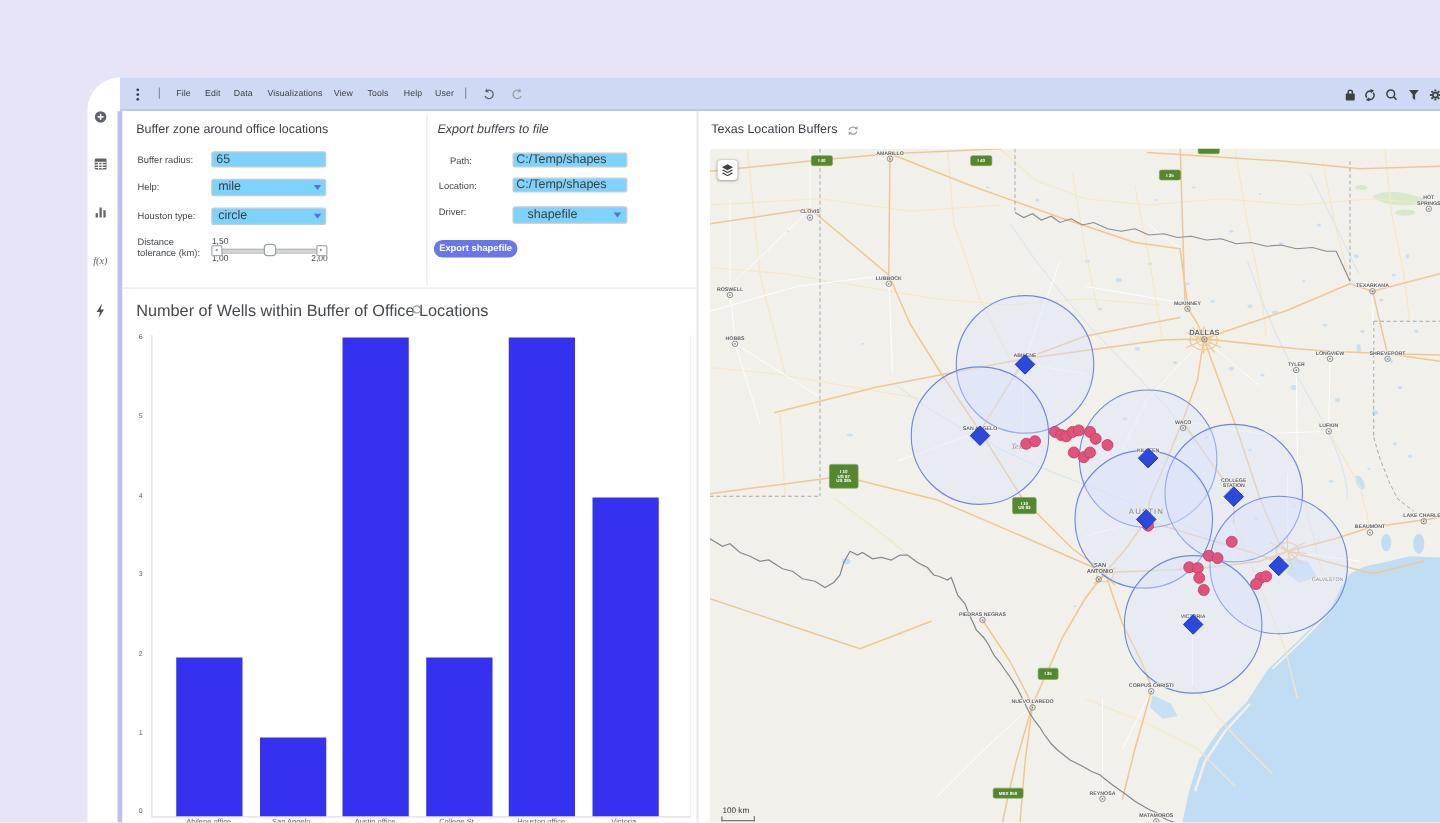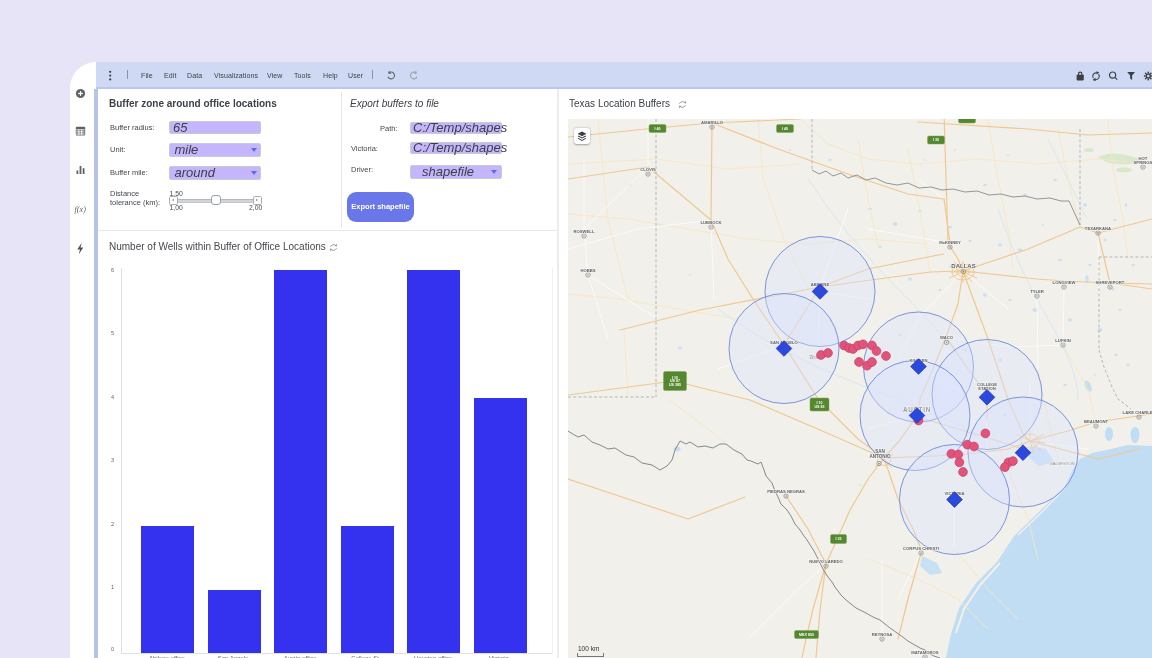--- a/index.html
+++ b/index.html
@@ -14,21 +14,21 @@
   .menu-item { position:absolute; top:72px; font-size:7px; color:#3c4043; letter-spacing:0.1px; }
   .menu-sep { position:absolute; top:70px; width:1px; height:9px; background:#8d93a0; }
   
   .leftcard { left:98px; top:89px; width:459px; height:569px; background:#fff; }
   .vdiv { left:341px; top:92px; width:1px; height:136px; background:#e7e7ea; }
   .hdiv { left:98px; top:230px; width:459px; height:1px; background:#e7e7ea; }
   .mapcard { left:559px; top:89px; width:593px; height:569px; background:#fff; }
   .cardgap { left:557px; top:89px; width:2px; height:569px; background:#ececf0; }
   .title { position:absolute; font-size:10px; color:#3d4248; }
   .label { position:absolute; font-size:7.5px; color:#43484e; }
-  .input { position:absolute; background:#c4b5fd; border:1px solid #c7cbd2; border-radius:2px; font-size:13px; color:#3c4043; padding-left:2px; display:flex; align-items:center;font-style:italic; }
+  .input { position:absolute; background:#7dd3fc; border:1px solid #c7cbd2; border-radius:2px; font-size:10px; color:#3c4043; padding-left:2px; display:flex; align-items:center; }
   .selarrow { position:absolute; width:0; height:0; border-left:3px solid transparent; border-right:3px solid transparent; border-top:4px solid #5b6ee0; }
   .btn { position:absolute; background:#6a77e8; color:#fff; font-weight:bold; font-size:7.5px; border-radius:9px; display:flex; align-items:center; justify-content:center; }
   
   .bar { position:absolute; background:#3431ef; width:53px; }
   .ticklab { position:absolute; font-size:5.5px; color:#5f6368; text-align:right; width:10px; }
   .xlab { position:absolute; font-size:6px; color:#5f6368; text-align:center; width:60px; }
   .axis-y { left:121px; top:268px; width:1px; height:385px; background:#dde0e4; }
   .axis-x { left:121px; top:653px; width:432px; height:1px; background:#dde0e4; }
 </style>
 </head>
@@ -121,52 +121,52 @@
       </g>
     </g>
   </svg>
 
   <div class="abs leftcard"></div>
   <div class="abs mapcard"></div>
   <div class="abs cardgap"></div>
   <div class="abs vdiv"></div>
   <div class="abs hdiv"></div>
 
-  <div class="title" style="left:109px; top:98px;font-weight:bold;">Buffer zone around office locations</div>
+  <div class="title" style="left:109px; top:98px;">Buffer zone around office locations</div>
   <div class="label" style="left:110px; top:123px;">Buffer radius:</div>
   <div class="input" style="left:169px; top:120.5px; width:92px; height:13px; padding-left:3px;">65</div>
-  <div class="label" style="left:110px; top:145px;">Unit:</div>
+  <div class="label" style="left:110px; top:145px;">Help:</div>
   <div class="input" style="left:169px; top:142.5px; width:92px; height:14px; padding-left:4.5px;text-align:right;">mile</div>
   <div class="selarrow" style="left:251px; top:148px;"></div>
-  <div class="label" style="left:110px; top:168px;">Buffer mile:</div>
-  <div class="input" style="left:169px; top:165.5px; width:92px; height:14px; padding-left:4.5px;">around</div>
+  <div class="label" style="left:110px; top:168px;">Houston type:</div>
+  <div class="input" style="left:169px; top:165.5px; width:92px; height:14px; padding-left:4.5px;">circle</div>
   <div class="selarrow" style="left:251px; top:171px;"></div>
   <div class="label" style="left:110px; top:189px; width:60px;">Distance tolerance (km):</div>
   <div class="label" style="left:169.5px; top:190.2px; font-size:6.8px;">1,50</div>
   <div class="label" style="left:169.5px; top:203.8px; font-size:6.8px;">1,00</div>
   <div class="label" style="left:249px; top:203.8px; font-size:6.8px;">2,00</div>
 
   <div class="abs" style="left:170px; top:198.5px; width:91px; height:4px; background:#d2d4d7; border-top:1px solid #b4b7bb; border-bottom:1px solid #c6c8cb;"></div>
   <div class="abs" style="left:169px; top:196px; width:9px; height:9px; background:#fdfdfd; border:1px solid #a9adb3; border-radius:1.5px;"></div>
   <div class="abs" style="left:172px; top:199px; width:0; height:0; border-top:1.8px solid transparent; border-bottom:1.8px solid transparent; border-right:2.3px solid #7a7e85;"></div>
   <div class="abs" style="left:252.5px; top:196px; width:9px; height:9px; background:#fdfdfd; border:1px solid #a9adb3; border-radius:1.5px;"></div>
   <div class="abs" style="left:256px; top:199px; width:0; height:0; border-top:1.8px solid transparent; border-bottom:1.8px solid transparent; border-left:2.3px solid #7a7e85;"></div>
   <div class="abs" style="left:211px; top:195px; width:10px; height:10px; background:#fff; border:1px solid #9aa0a6; border-radius:3px;"></div>
 
   <div class="title" style="left:350px; top:98px;font-style:italic;">Export buffers to file</div>
-  <div class="label" style="left:356px; top:124px;padding-left:24px;">Path:</div>
+  <div class="label" style="left:336px; top:124px;padding-left:24px;">Path:</div>
   <div class="input" style="left:410px; top:121.5px; width:92px; height:12px;">C:/Temp/shapes</div>
-  <div class="label" style="left:351px; top:144px;">Victoria:</div>
+  <div class="label" style="left:351px; top:144px;">Location:</div>
   <div class="input" style="left:410px; top:141.5px; width:92px; height:12px;">C:/Temp/shapes</div>
   <div class="label" style="left:351px; top:165px;">Driver:</div>
   <div class="input" style="left:410px; top:164.5px; width:92px; height:14px; padding-left:11px;">shapefile</div>
   <div class="selarrow" style="left:491px; top:170px;"></div>
-  <div class="btn" style="left:347px; top:191.5px; width:67px; height:30px;">Export shapefile</div>
-
-  <div class="title" style="left:109px; top:241px; font-size:10px; color:#45494e;">Number of Wells within Buffer of Office Locations</div>
+  <div class="btn" style="left:347px; top:191.5px; width:67px; height:14px;">Export shapefile</div>
+
+  <div class="title" style="left:109px; top:241px; font-size:13px; color:#45494e;">Number of Wells within Buffer of Office Locations</div>
   <svg class="abs" style="left:329px; top:243px;" width="9" height="9" viewBox="0 0 9 9">
     <path d="M1.4 3.9 A3.3 2.9 0 0 1 7.2 2.8 M7.6 5.1 A3.3 2.9 0 0 1 1.8 6.2" fill="none" stroke="#9aa0a6" stroke-width="1"></path>
     <path d="M7.9 0.7 L8.1 3.6 L5.5 3.1 Z M1.1 8.3 L0.9 5.4 L3.5 5.9 Z" fill="#9aa0a6"></path>
   </svg>
   <div class="abs axis-y"></div>
   <div class="abs axis-x"></div>
   <div class="abs" style="left:552px; top:268px; width:1px; height:386px; background:#eef0f3;"></div>
   <div class="ticklab" style="left:104px; top:266.5px;">6</div>
   <div class="ticklab" style="left:104px; top:330px;">5</div>
   <div class="ticklab" style="left:104px; top:393.5px;">4</div>

